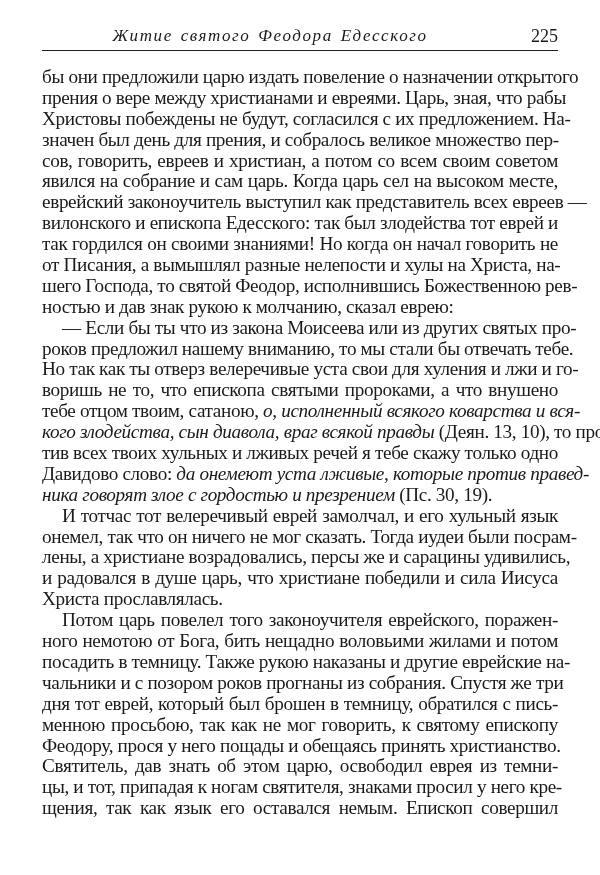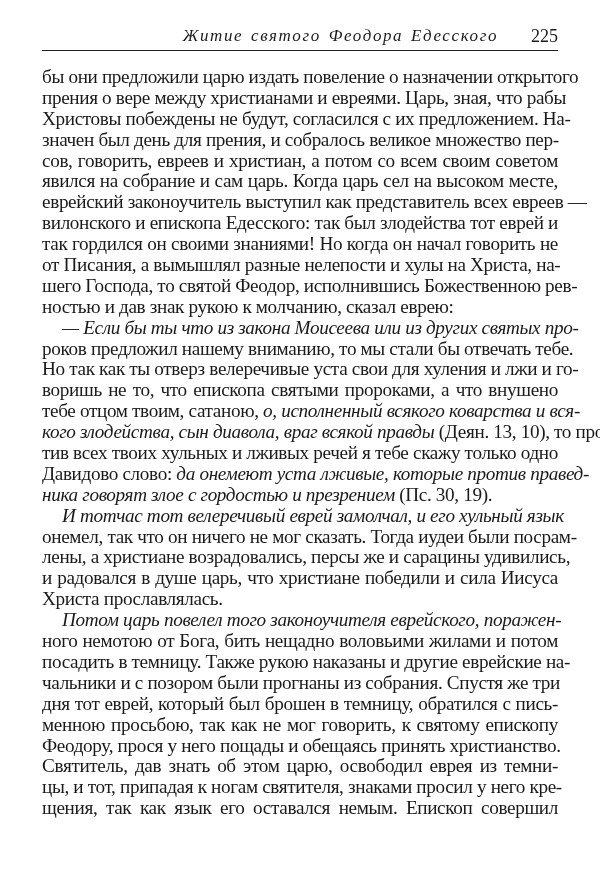--- a/index.html
+++ b/index.html
@@ -6,36 +6,36 @@
   body {
     width:600px; height:875px; background:#ffffff; overflow:hidden;
     position:relative; color:#1a1a1a;
     font-family:"Liberation Serif", "DejaVu Serif", serif;
   }
   .header {
     position:absolute; left:42px; top:26px; width:516px; height:24px;
     border-bottom:1.2px solid #222;
   }
   .header-title {
-    position:absolute; left:0; right:60px; top:0; text-align:right;
+    position:absolute; left:0; right:60px; top:0; text-align:center;
     font-style:italic; font-size:17px; letter-spacing:1.6px; word-spacing:2px;
   }
   .header-page {
     position:absolute; right:0; top:0; font-size:18px;
   }
   .body-text {
     position:absolute; left:42px; top:67px; width:516px;
     font-size:19.2px; line-height:20.9px; letter-spacing:-0.35px;
   }
   .line {
     display:block; white-space:nowrap; text-align:justify;
     text-align-last:justify; height:20.9px;
   }
   .line.last { text-align-last:left; }
-  .indent { padding-left:20px;font-style:italic; }
+  .indent { padding-left:20px; }
   em { font-style:italic; }
 </style>
 </head>
 <body>
 
 <div class="header">
   <span class="header-title">Житие святого Феодора Едесского</span>
   <span class="header-page">225</span>
 </div>
 
@@ -62,20 +62,20 @@
     <span class="line"><span>Давидово слово: </span><em>да онемеют уста лживые, которые против правед-</em></span>
     <span class="line last"><em>ника говорят злое с гордостью и презрением</em><span> (Пс. 30, 19).</span></span>
     <span class="line indent"><span>И тотчас тот велеречивый еврей замолчал, и его хульный язык</span></span>
     <span class="line"><span>онемел, так что он ничего не мог сказать. Тогда иудеи были посрам-</span></span>
     <span class="line"><span>лены, а христиане возрадовались, персы же и сарацины удивились,</span></span>
     <span class="line"><span>и радовался в душе царь, что христиане победили и сила Иисуса</span></span>
     <span class="line last"><span>Христа прославлялась.</span></span>
     <span class="line indent"><span>Потом царь повелел того законоучителя еврейского, поражен-</span></span>
     <span class="line"><span>ного немотою от Бога, бить нещадно воловьими жилами и потом</span></span>
     <span class="line"><span>посадить в темницу. Также рукою наказаны и другие еврейские на-</span></span>
-    <span class="line"><span>чальники и с позором были прогнаны из собрания. Спустя же три</span></span>
+    <span class="line"><span>чальники и с позором роков прогнаны из собрания. Спустя же три</span></span>
     <span class="line"><span>дня тот еврей, который был брошен в темницу, обратился с пись-</span></span>
     <span class="line"><span>менною просьбою, так как не мог говорить, к святому епископу</span></span>
     <span class="line"><span>Феодору, прося у него пощады и обещаясь принять христианство.</span></span>
     <span class="line"><span>Святитель, дав знать об этом царю, освободил еврея из темни-</span></span>
     <span class="line"><span>цы, и тот, припадая к ногам святителя, знаками просил у него кре-</span></span>
     <span class="line"><span>щения, так как язык его оставался немым. Епископ совершил</span></span>
   </div>
 
 </body></html>

